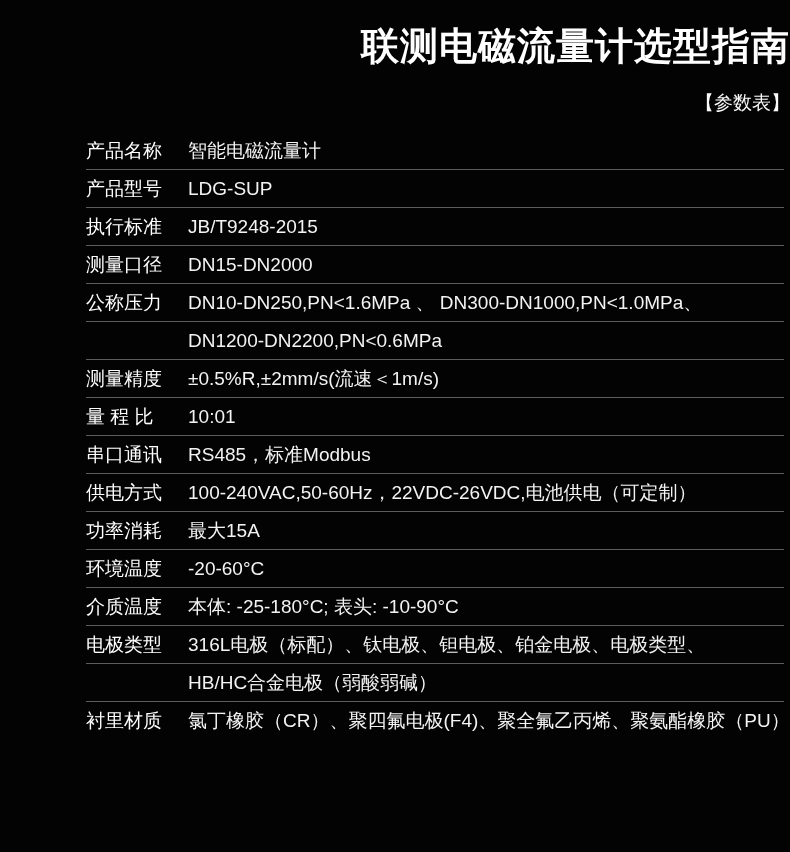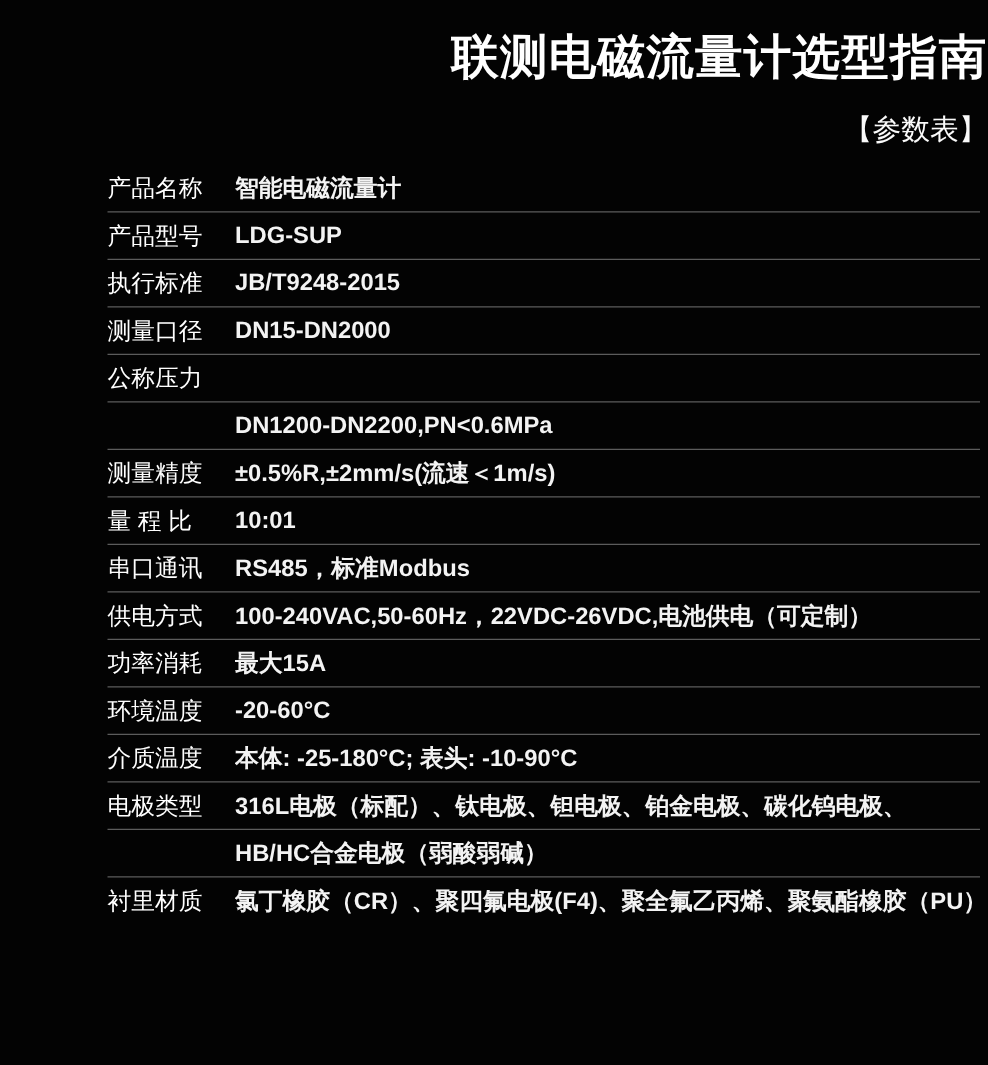--- a/index.html
+++ b/index.html
@@ -22,21 +22,21 @@
   .page-title {
     margin-top: 24px;
     font-size: 38px;
     line-height: 44px;
     font-weight: 700;
     letter-spacing: 1px;
     color: #ffffff;
   }
   .page-subtitle {
     margin-top: 22px;
-    font-size: 23px;
+    font-size: 19px;
     line-height: 26px;
     font-weight: 500;
     color: #fafafa;
   }
   .spec-table {
     position: absolute;
     left: 46px;
     top: 132px;
     width: 698px;
     margin-left: 40px;
@@ -55,21 +55,21 @@
     flex: none;
     width: 102px;
     font-size: 19px;
     font-weight: 500;
     color: #ffffff;
     white-space: pre;
   }
   .spec-value {
     flex: 1;
     font-size: 19px;
-    font-weight: 700;
+    font-weight: 400;
     color: #f3f3f3;
     white-space: nowrap;
     overflow: hidden;
   }
 </style>
 </head>
 <body>
 
 <div class="header">
   <div class="page-title">联测电磁流量计选型指南</div>
@@ -92,20 +92,21 @@
     <div class="spec-value">JB/T9248-2015</div>
   </div>
 
   <div class="spec-row">
     <div class="spec-label">测量口径</div>
     <div class="spec-value">DN15-DN2000</div>
   </div>
 
   <div class="spec-row">
     <div class="spec-label">公称压力</div>
+    <div class="spec-value">DN10-DN250,PN&lt;1.6MPa 、 DN300-DN1000,PN&lt;1.0MPa、</div>
   </div>
 
   <div class="spec-row">
     <div class="spec-label"></div>
     <div class="spec-value">DN1200-DN2200,PN&lt;0.6MPa</div>
   </div>
 
 
   <div class="spec-row">
     <div class="spec-label">测量精度</div>
@@ -138,21 +139,21 @@
     <div class="spec-value">-20-60°C</div>
   </div>
 
   <div class="spec-row">
     <div class="spec-label">介质温度</div>
     <div class="spec-value">本体: -25-180°C; 表头: -10-90°C</div>
   </div>
 
   <div class="spec-row">
     <div class="spec-label">电极类型</div>
-    <div class="spec-value">316L电极（标配）、钛电极、钽电极、铂金电极、碳化钨电极、</div>
+    <div class="spec-value">316L电极（标配）、钛电极、钽电极、铂金电极、电极类型、</div>
   </div>
 
   <div class="spec-row">
     <div class="spec-label"></div>
     <div class="spec-value">HB/HC合金电极（弱酸弱碱）</div>
   </div>
 
   <div class="spec-row last">
     <div class="spec-label">衬里材质</div>
     <div class="spec-value">氯丁橡胶（CR）、聚四氟电极(F4)、聚全氟乙丙烯、聚氨酯橡胶（PU）</div>

